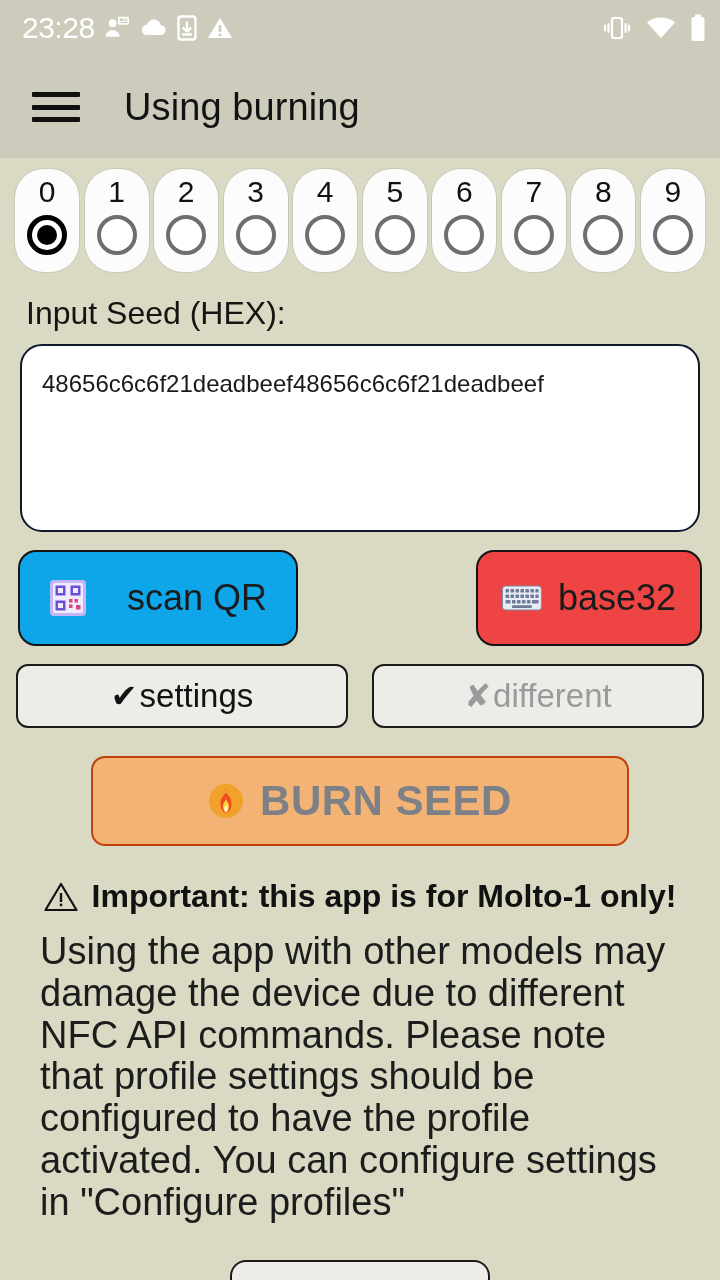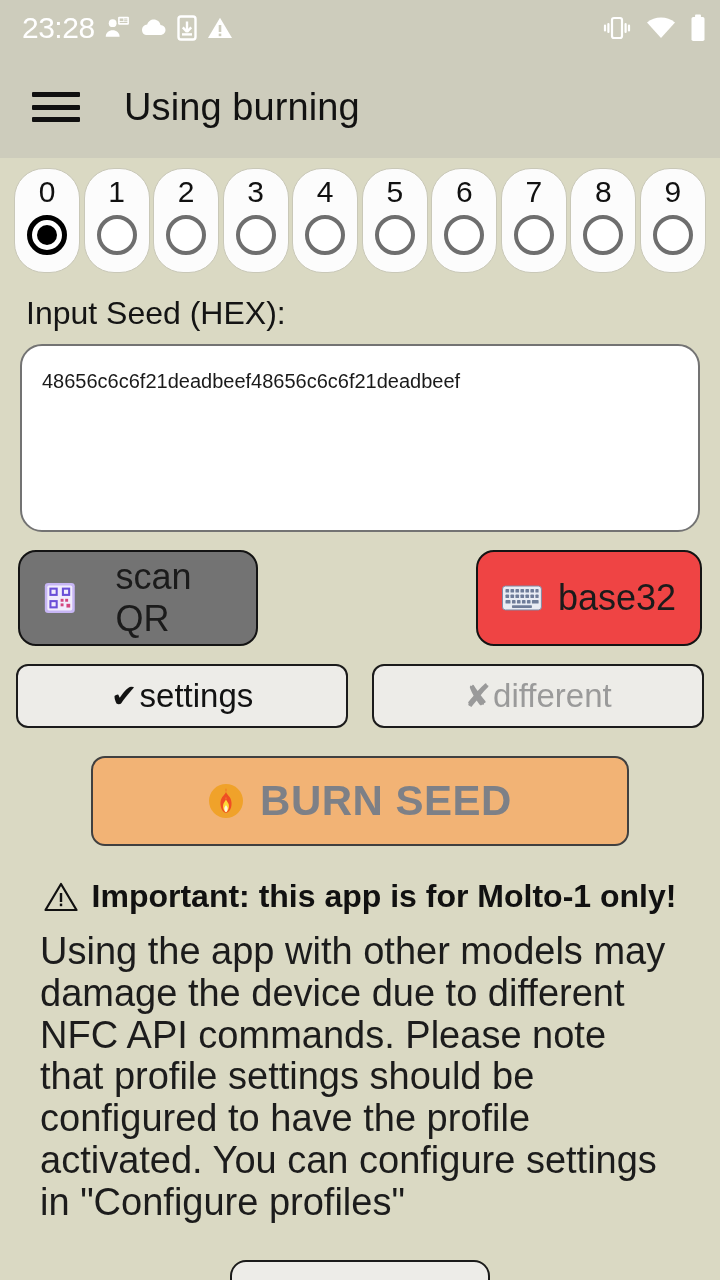--- a/index.html
+++ b/index.html
@@ -154,24 +154,24 @@
     font-size: 34px;
     color: #141414;
   }
 
   
   .seed-input-wrap { padding: 12px 20px 0 20px; }
   .seed-input {
     width: 100%;
     height: 188px;
     background: #ffffff;
-    border: 2px solid #737373;
+    border: 2px solid #0f172a;
     border-radius: 22px;
     padding: 22px 20px;
-    font-size: 20px;
+    font-size: 24px;
     font-family: "Liberation Sans", sans-serif;
     color: #1a1a1a;
     line-height: 1.35;
     resize: none;
     outline: none;
     overflow: hidden;
     word-break: break-all;
   }
 
   
@@ -185,22 +185,22 @@
     border-radius: 18px;
     height: 96px;
     display: flex;
     align-items: center;
     justify-content: center;
     gap: 16px;
     cursor: pointer;
     padding: 0 24px;
   }
   .btn-scan-qr {
-    width: 240px;
-    background: #737373;
+    width: 280px;
+    background: #0ea5e9;
     gap: 40px;
   }
   .btn-base32 {
     width: 226px;
     background: #ef4444;
   }
   .pill-label {
     font-size: 36px;
     color: #1b1b1b;
   }
@@ -226,21 +226,21 @@
   .flat-btn .glyph { font-size: 32px; margin-right: 2px; }
   .flat-btn.enabled { color: #121212; }
   .flat-btn.disabled { color: #9a9a9a; cursor: default; }
 
   
   .burn-wrap { padding: 28px 0 0 0; display: flex; justify-content: center; }
   .burn-btn {
     width: 538px;
     height: 90px;
     background: #f2b375;
-    border: 2px solid #404040;
+    border: 2px solid #c2410c;
     border-radius: 14px;
     display: flex;
     align-items: center;
     justify-content: center;
     gap: 16px;
     cursor: default;
   }
   .burn-label {
     font-size: 42px;
     font-weight: bold;

